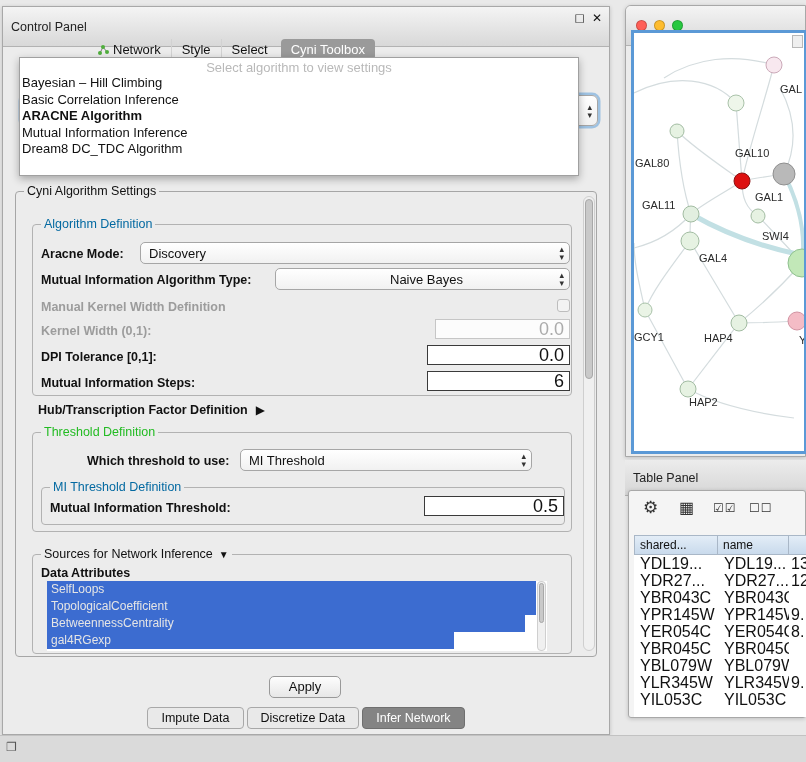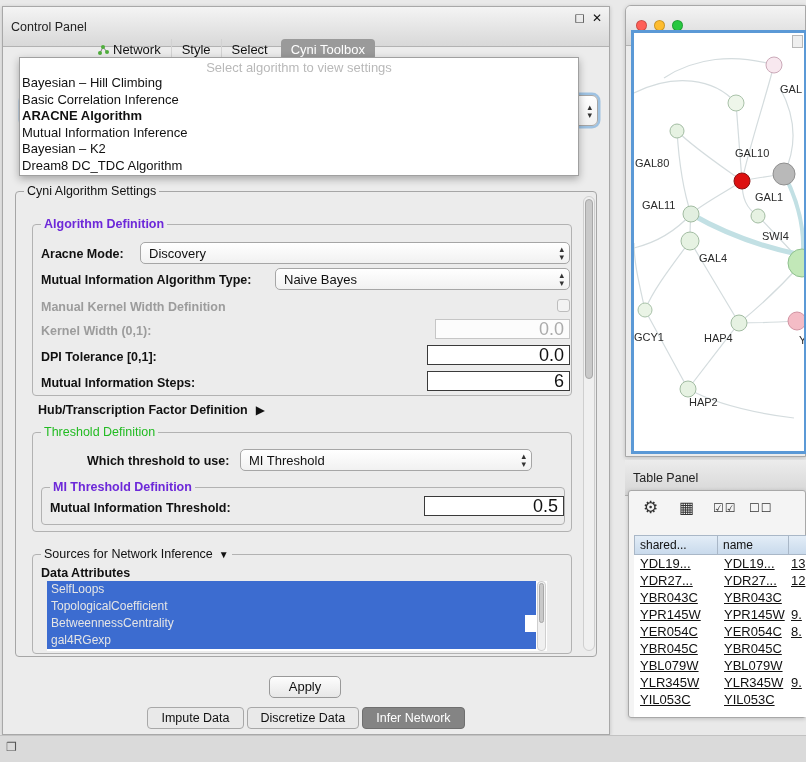--- a/index.html
+++ b/index.html
@@ -22,21 +22,21 @@
 
   
   .popup { position:absolute; background:#fff; border:1px solid #a0a0a0; box-shadow:0 3px 8px rgba(0,0,0,.30); z-index:60; padding:2px 0; }
   .popup .ph { color:#b9b9b9; text-align:center; line-height:15px; font-size:13px; }
   .popup .it { line-height:16.5px; padding-left:2px; font-size:13px; white-space:nowrap; }
   .popup .it.sel { font-weight:bold; }
 
   
   .grp { position:absolute; border:1px solid #b2b2b2; border-radius:4px; }
   .legend { position:absolute; top:-8px; left:8px; background:#ececec; padding:0 3px; font-size:12.5px; white-space:nowrap; }
-  .lg-blue { color:#6d28d9;font-weight:bold; } .lg-green { color:#22bb22; }
+  .lg-blue { color:#0369a1; } .lg-green { color:#22bb22; }
 
   .lbl { position:absolute; font-weight:bold; font-size:12.5px; white-space:nowrap; line-height:18px; }
   .lbl.dis { color:#9c9c9c; }
 
   .combo { position:absolute; background:linear-gradient(#ffffff,#f1f1f1); border:1px solid #a6a6a6; border-radius:5px;
     display:flex; align-items:center; padding-left:8px; font-size:13px; }
   .combo .spin { position:absolute; right:5px; top:2px; display:flex; flex-direction:column; align-items:center; line-height:8px; font-size:9px; color:#333; }
 
   .inp { position:absolute; background:#fff; border:1.5px solid #3a3a3a; font-size:18px; text-align:right; padding:1px 5px 0 0; line-height:17px; }
   .inp.dis { border:1px solid #c6c6c6; color:#ababab; background:#fcfcfc; }
@@ -61,21 +61,21 @@
   .net-canvas { position:relative; width:170px; height:418px; overflow:hidden; background:#fff; }
   .nlabel { position:absolute; font-size:11px; color:#2a2a2a; white-space:nowrap; }
 
   
   .tp-toolbar-icon { position:absolute; color:#333; }
   .th-row { position:absolute; display:flex; height:20px; }
   .th-cell { background:linear-gradient(#e3edf7,#c9daec); border:1px solid #a9b7c7; border-left:none; font-size:12px;
     display:flex; align-items:center; padding-left:5px; }
   .th-cell:first-child { border-left:1px solid #a9b7c7; }
   .tr-row { display:flex; height:17px; background:#fff; }
-  .td { font-size:13px; line-height:17px; white-space:nowrap; overflow:hidden; padding-left:6px;text-decoration:underline; }
+  .td { font-size:16px; line-height:17px; white-space:nowrap; overflow:hidden; padding-left:6px; }
 
   .strip { position:absolute; left:0; top:735px; width:806px; height:27px; background:#dadada; border-top:1px solid #c2c2c2; }
 </style>
 </head>
 <body>
 
 <div class="stage">
 
   <div class="win" style="left:2px; top:6px; width:608px; height:729px;">
 
@@ -113,21 +113,20 @@
         <span>▾</span>
       </span>
     </div>
 
     <div class="popup" style="left:16px; top:50px; width:560px; height:119px;">
       <div class="ph">Select algorithm to view settings</div>
       <div class="it">Bayesian – Hill Climbing</div>
       <div class="it">Basic Correlation Inference</div>
       <div class="it sel">ARACNE Algorithm</div>
       <div class="it">Mutual Information Inference</div>
-      <div class="it">Bayesian – K2</div>
       <div class="it">Dream8 DC_TDC Algorithm</div>
     </div>
 
     <div class="grp" style="left:12px; top:184px; width:582px; height:466px; border-color:#a6a6a6;padding-left:8px;">
       <span class="legend">Cyni Algorithm Settings</span>
 
       <div class="sb-track" style="left:567px; top:4px; width:12px; height:455px;">
         <div class="sb-thumb" style="left:1px; top:2px; width:8px; height:180px;"></div>
       </div>
 
@@ -137,21 +136,21 @@
         <span class="lbl" style="left:8px; top:20px;">Aracne Mode:</span>
         <div class="combo" style="left:107px; top:17px; width:430px; height:22px;">
           <span>Discovery</span>
           <span class="spin">
               <span>▴</span>
               <span>▾</span>
             </span>
         </div>
 
         <span class="lbl" style="left:8px; top:46px;">Mutual Information Algorithm Type:</span>
-        <div class="combo" style="left:242px; top:43px; width:295px; height:22px;">
+        <div class="combo" style="left:242px; top:43px; width:295px; height:22px;justify-content:center;">
           <span>Naive Bayes</span>
           <span class="spin">
               <span>▴</span>
               <span>▾</span>
             </span>
         </div>
 
         <span class="lbl dis" style="left:8px; top:73px;">Manual Kernel Width Definition</span>
         <div class="chk" style="left:524px; top:74px;"></div>
 
@@ -194,21 +193,21 @@
           <span>Sources for Network Inference</span>
           <span style="font-size:10px;">▼</span>
         </span>
 
         <span class="lbl" style="left:8px; top:9px;">Data Attributes</span>
 
         <div class="list" style="left:14px; top:26px; width:500px; height:70px;">
           <div class="li" style="width:489px;">SelfLoops</div>
           <div class="li" style="width:489px;">TopologicalCoefficient</div>
           <div class="li" style="width:478px;">BetweennessCentrality</div>
-          <div class="li" style="width:489px;">gal4RGexp</div>
+          <div class="li" style="width:407px;">gal4RGexp</div>
           <div class="sb-track" style="left:490px; top:0; width:9px; height:70px; border-radius:4px;">
             <div class="sb-thumb" style="left:1px; top:1px; width:5px; height:40px;"></div>
           </div>
         </div>
       </div>
     </div>
 
     <div class="btn" style="left:266px; top:669px; width:72px; height:22px; line-height:20px;">Apply</div>
 
     <div style="position:absolute; left:0; top:700px; width:606px; display:flex; justify-content:center; gap:3px;">

